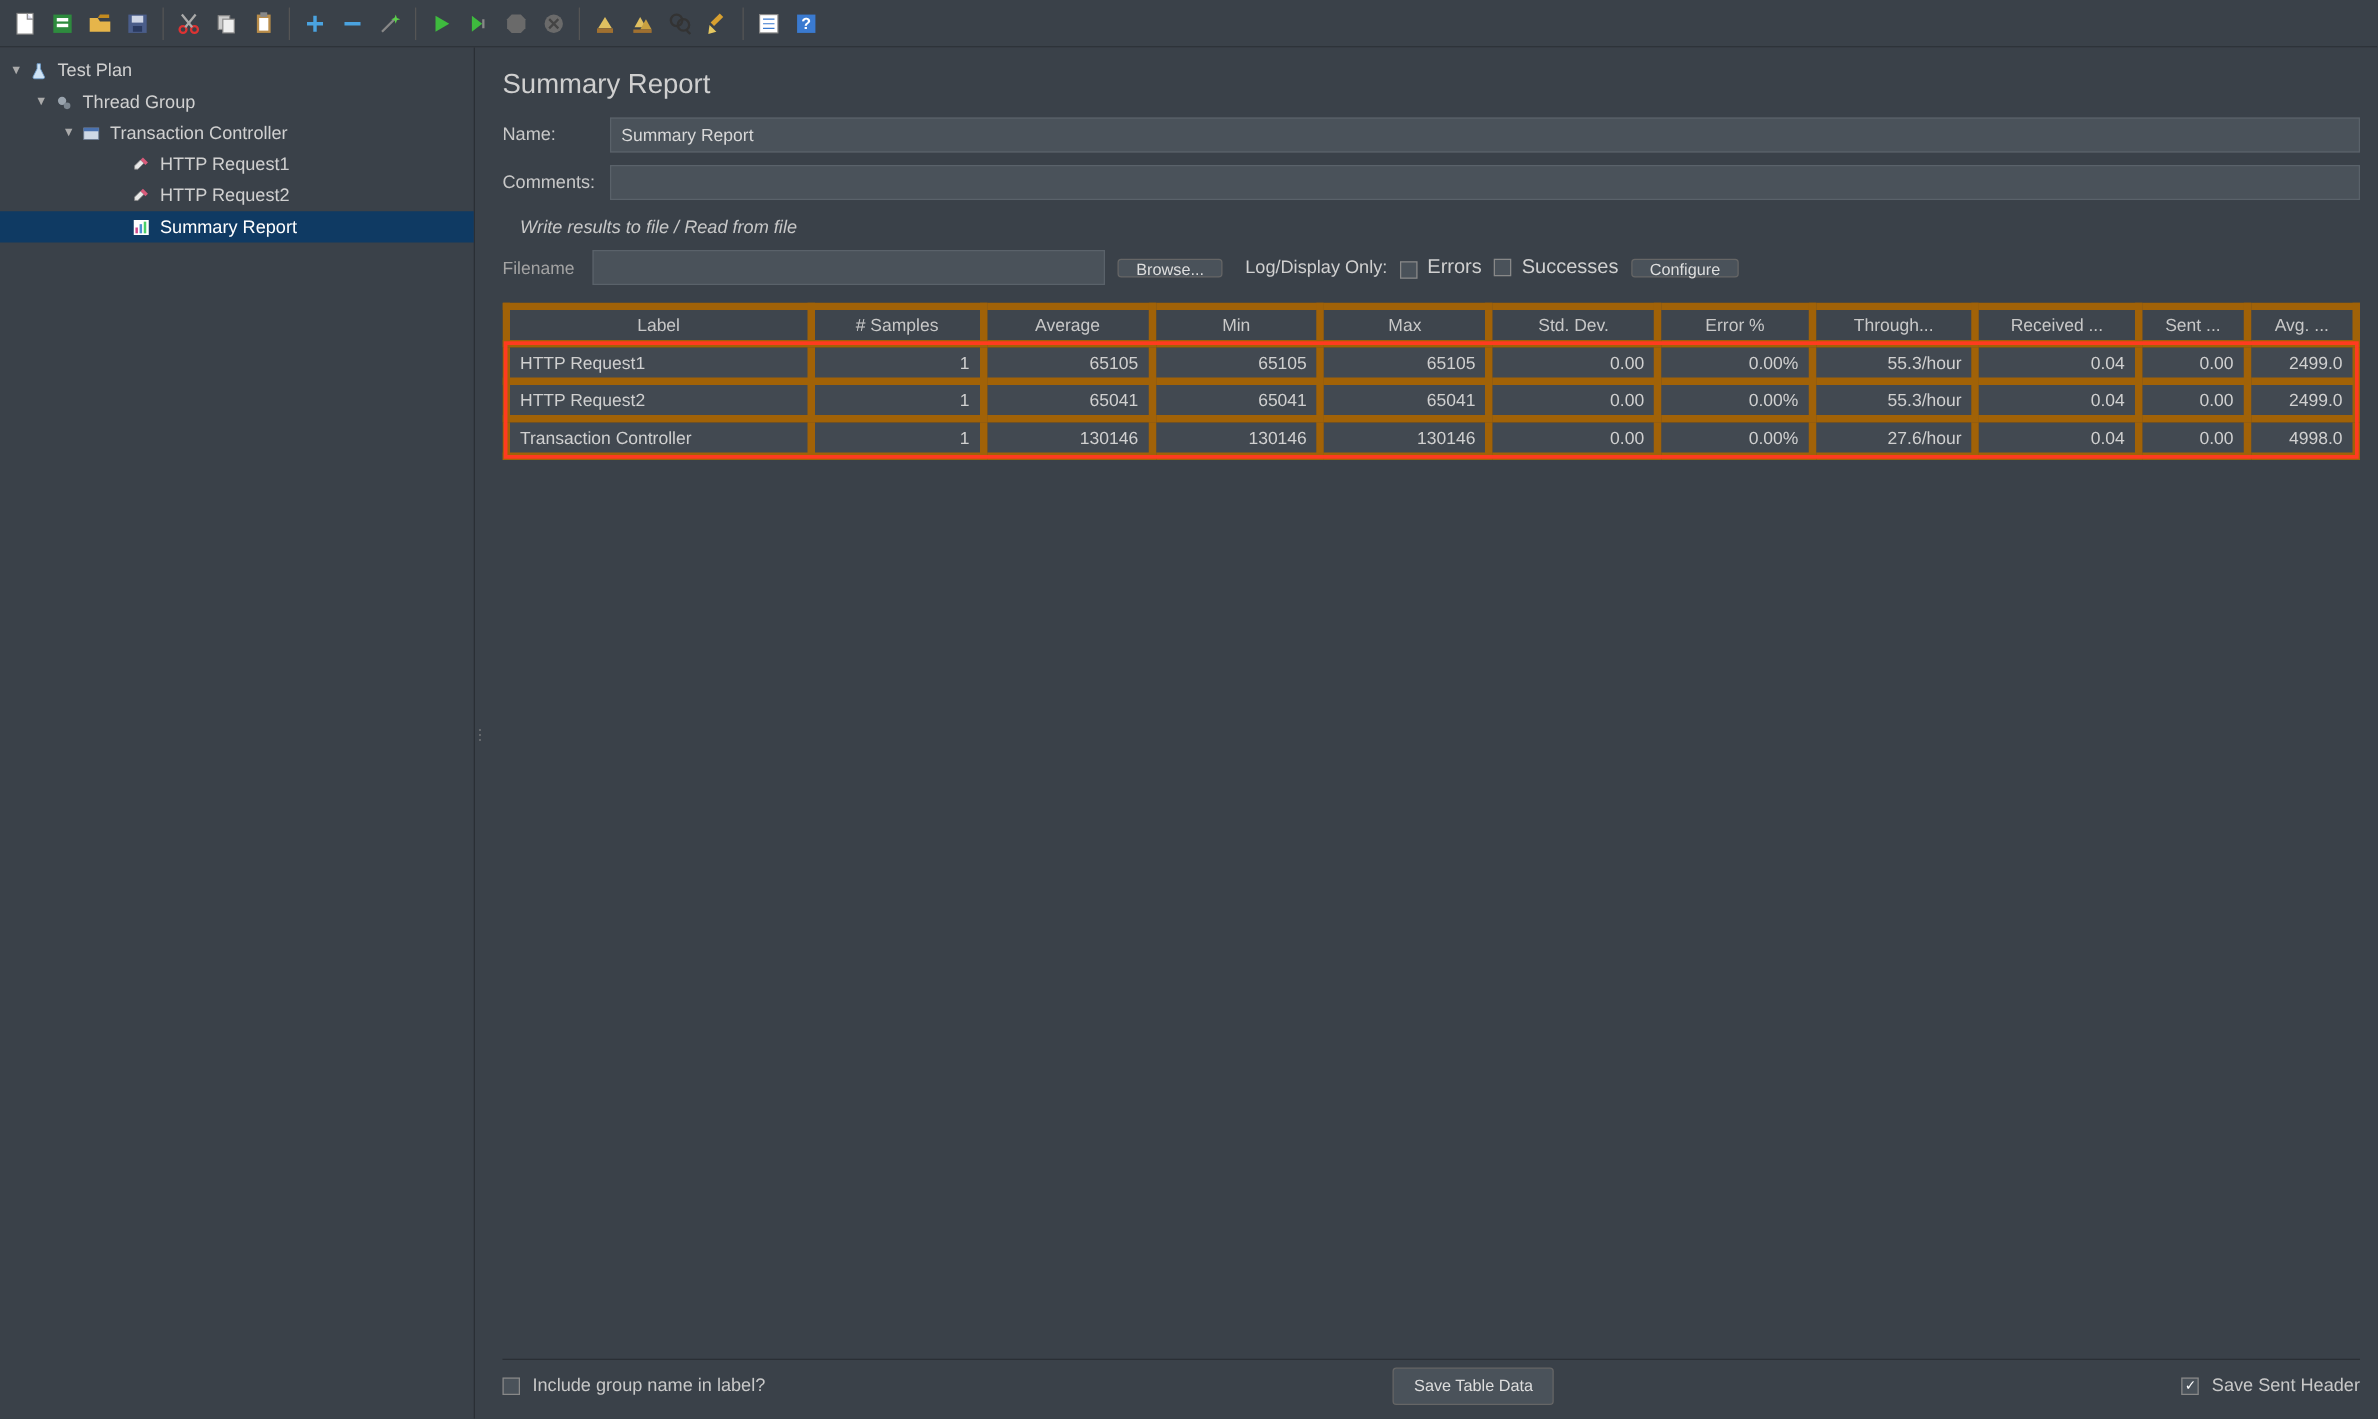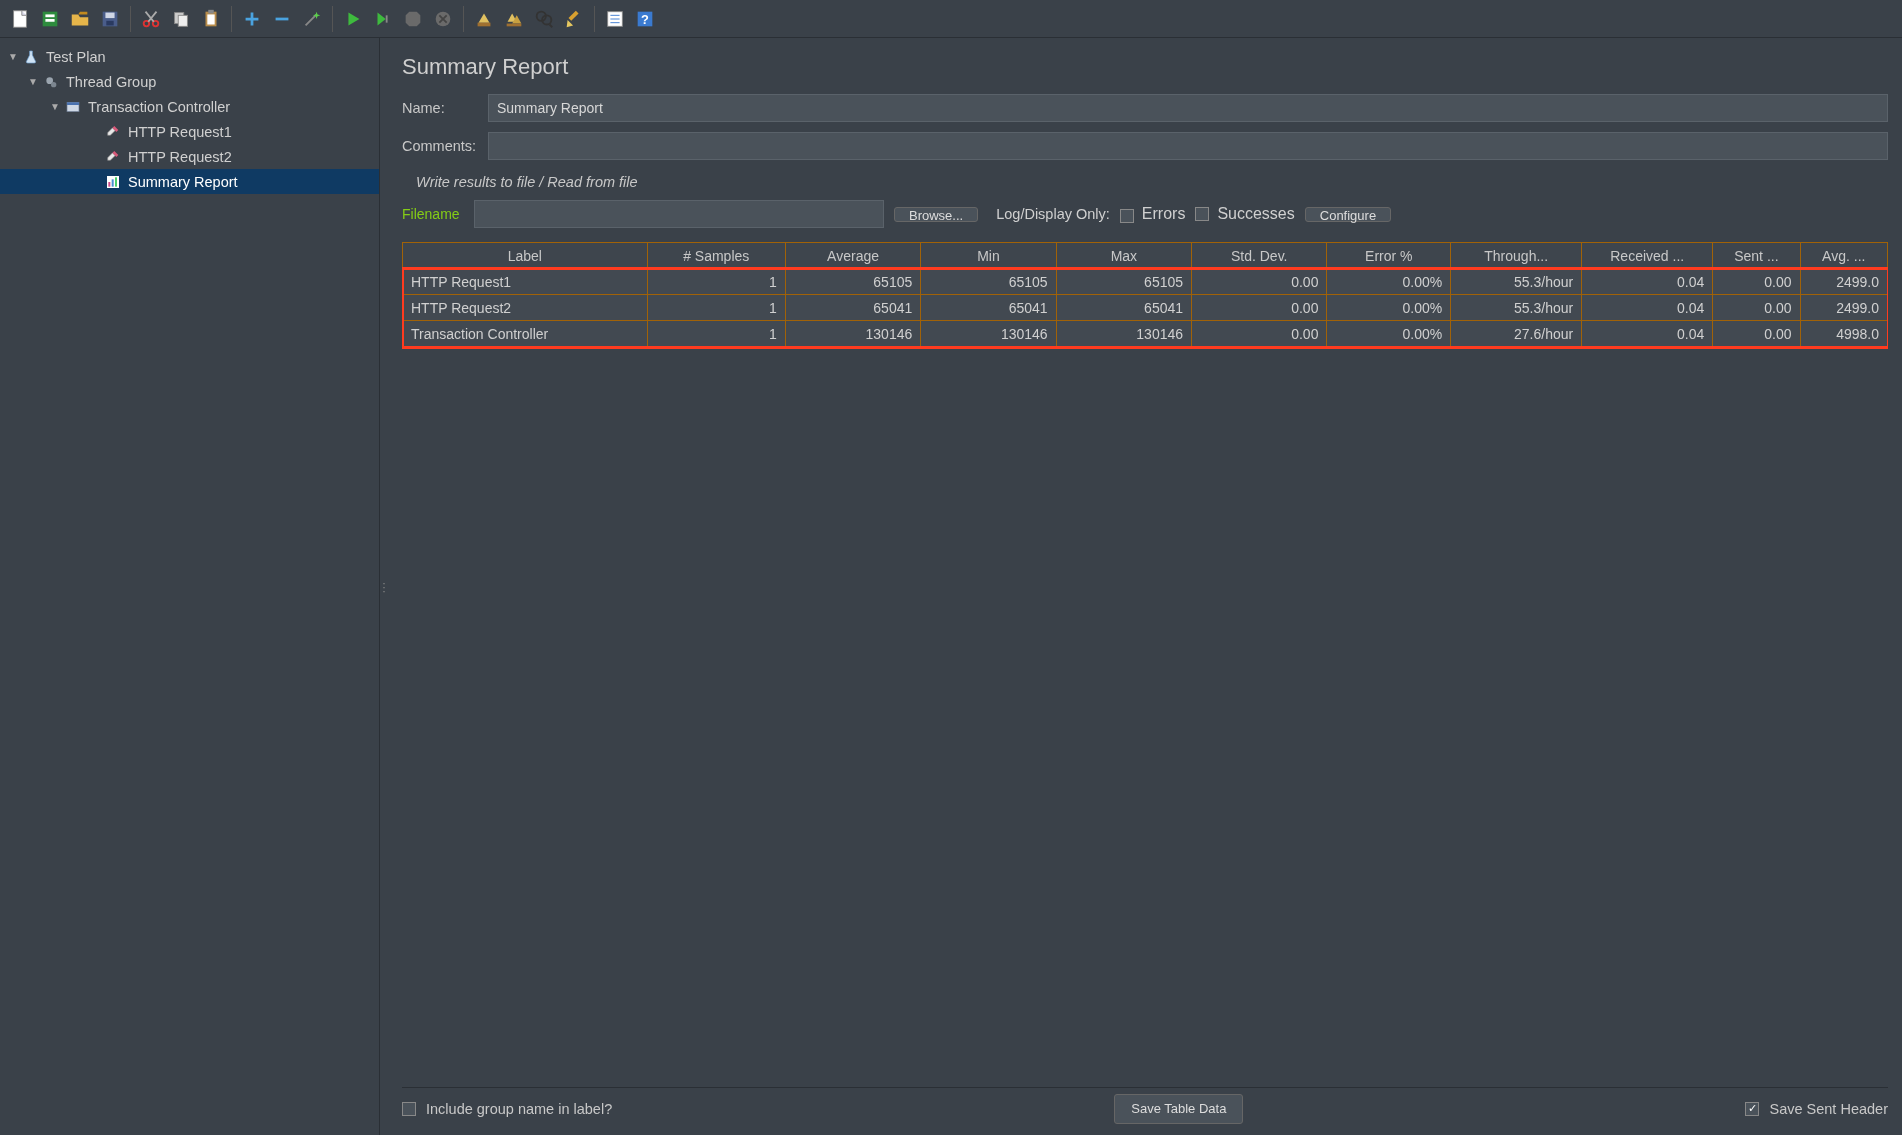--- a/index.html
+++ b/index.html
@@ -27,31 +27,31 @@
   .tree-indent-1 { padding-left:26px; }
   .tree-indent-2 { padding-left:48px; }
   .tree-indent-3 { padding-left:88px; }
 
   
   .panel-title { font-size:22px; color:#cfcfcf; margin:4px 0 14px 0; font-weight:normal; }
   .form-row { display:flex; align-items:center; margin-bottom:10px; }
   .form-label { width:86px; font-size:14.5px; color:#c8c8c8; }
   .form-input { flex:1; height:28px; background:#4a525a; border:1px solid #5a626a; color:#d8d8d8; padding:0 8px; font-size:14px; }
 
-  .fileline-label { width:62px; font-size:14px; color:#84cc16; }
+  .fileline-label { width:62px; font-size:14px; color:#a3a3a3; }
   .fileline-row { display:flex; align-items:center; gap:10px; margin:6px 0 10px 0; }
   .small-btn { height:15px; padding:0 14px; background:#4a525a; border:1px solid #666; color:#ddd; font-size:13px; cursor:pointer; border-radius:3px; }
   .chk { width:14px; height:14px; border:1px solid #888; background:#4a525a; display:inline-flex; align-items:center; justify-content:center; margin-right:4px; font-size:11px; color:#fff; }
   .chk.checked::after { content:"✓"; }
   .readhint { font-size:14.5px; color:#c8c8c8; margin:4px 0 4px 14px;font-style:italic; }
 
   
   .table-wrap { margin-top:4px; flex:1; overflow:auto; }
   table { border-collapse:collapse; width:100%; table-layout:fixed; }
-  th, td { border:1px solid #a16207; padding:4px 8px; font-size:14px; height:26px; white-space:nowrap; overflow:hidden; text-overflow:ellipsis; }
+  th, td { border:6px solid #a16207; padding:4px 8px; font-size:14px; height:26px; white-space:nowrap; overflow:hidden; text-overflow:ellipsis; }
   th { background:#3e454d; color:#c8c8c8; font-weight:normal; text-align:center; }
   td { background:#424951; color:#d0d0d0; text-align:right; }
   td.left { text-align:left; }
   tbody.highlighted { outline:3px solid #ff3b1f; outline-offset:-1px; }
 
   
   .footer { height:42px; display:flex; align-items:center; justify-content:space-between; gap:18px; border-top:1px solid #2a2f35; margin-top:21px; }
   .footer .small-btn { height:30px; padding:0 16px; }
   .footer-label { font-size:14.5px; color:#c8c8c8; display:flex; align-items:center; gap:6px; }
 </style>

